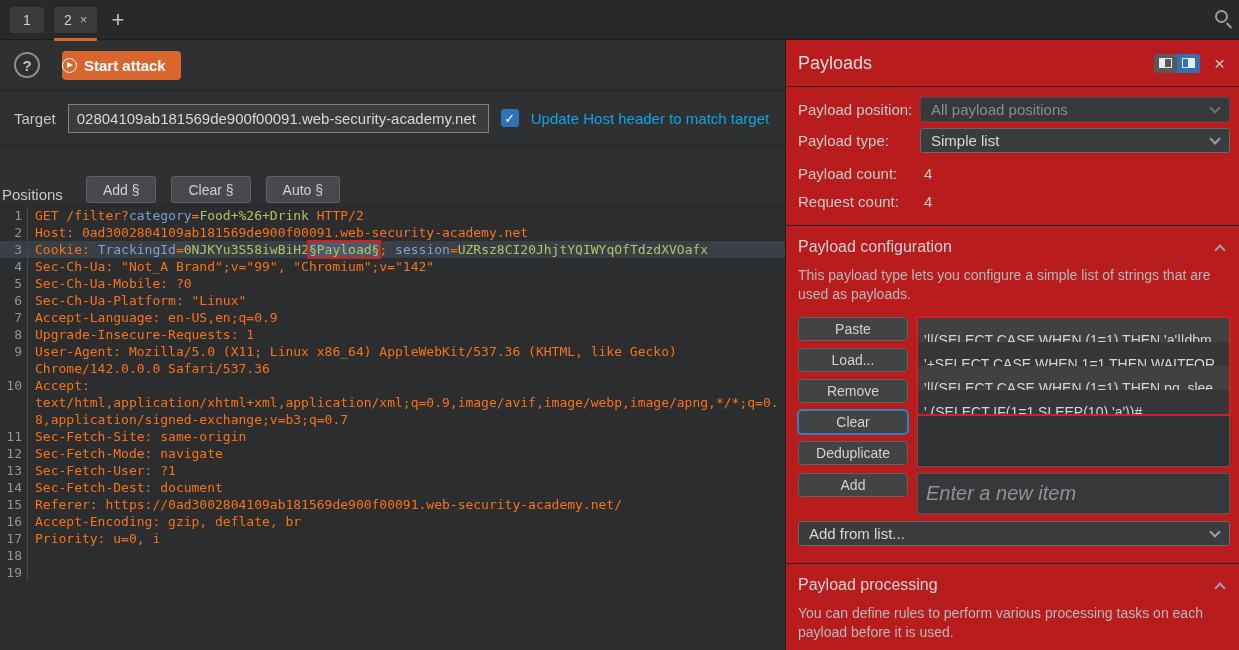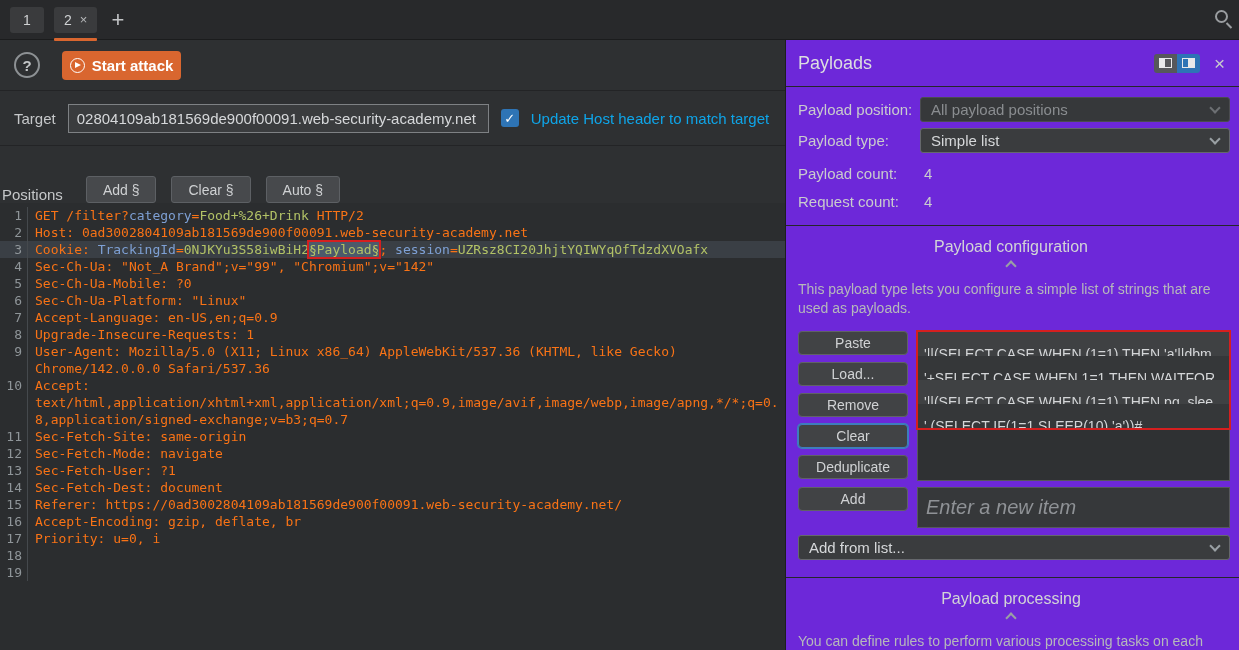--- a/index.html
+++ b/index.html
@@ -37,21 +37,21 @@
               color:#c3c6c8; font-weight:bold; font-size:15px; flex:none; }
   .fakeselect { display:flex; align-items:center; justify-content:space-between;
                 background:#3a3c3e; border:1px solid #65686c; border-radius:3px;
                 height:28px; padding:0 10px; color:#d6d8da; font-size:15px; }
   .attack-type { width:575px; flex:none; }
   .chev { width:8px; height:8px; border-right:2px solid #9aa0a4; border-bottom:2px solid #9aa0a4;
           transform:rotate(45deg); margin-top:-4px; flex:none; }
   .chev.up { transform:rotate(-135deg); margin-top:6px; }
   .btn-start { margin-left:10px; height:29px; width:119px; background:var(--accent-orange);
                border:none; border-radius:4px; color:#fff; font-weight:bold; font-size:15px;
-               display:flex; align-items:center; justify-content:center; gap:7px; cursor:pointer;
+               display:flex; align-items:center; justify-content:flex-start; gap:7px; cursor:pointer;
                font-family:"Liberation Sans", sans-serif; }
   .playicon { width:15px; height:15px; border:1.5px solid #fff; border-radius:50%;
               display:flex; align-items:center; justify-content:center; flex:none; }
   .playicon::after { content:""; border-left:6px solid #fff; border-top:3.5px solid transparent;
                      border-bottom:3.5px solid transparent; margin-left:1px; }
 
   .target-row { height:55px; display:flex; align-items:center; padding:0 14px; gap:12px;
                 border-bottom:1px solid #232426; flex:none; }
   .target-label { color:#c5c7c9; font-size:15px; flex:none; }
   .target-input { width:421px; height:29px; background:#3a3c3e; border:1px solid #7e8184;
@@ -74,21 +74,21 @@
   .line.sel { background:#3a3f45; }
   .ln { width:27px; flex:none; text-align:right; padding-right:5px; color:#8f9599; }
   .lc { flex:1; border-left:1px solid #45494d; padding-left:7px; padding-right:6px;
         white-space:pre-wrap; overflow-wrap:break-word; word-wrap:break-word; min-width:0; }
   .tok-p { color:#f97316; }
   .tok-n { color:var(--syntax-name);margin-top:16px; }
   .tok-v { color:var(--syntax-value); }
   .tok-m { color:var(--syntax-value); background:#4c5a6b; outline:2px solid var(--marker-red); }
 
   
-  .right { flex:1; background:#6d28d9; border-left:1px solid #1d1e1f; display:flex;
+  .right { flex:1; background:#b91c1c; border-left:1px solid #1d1e1f; display:flex;
            flex-direction:column; min-width:0; }
   .panel-header { height:47px; flex:none; display:flex; align-items:center;
                   padding:0 14px 0 12px; border-bottom:1px solid #26272a; }
   .panel-title { font-size:18px; color:#dcdee0; flex:1; }
   .layout-toggle { display:flex; }
   .ltbtn { width:23px; height:19px; display:flex; align-items:center; justify-content:center; cursor:pointer; }
   .ltbtn.left { background:#56585b; border-radius:3px 0 0 3px; }
   .ltbtn.rightb { background:var(--accent-blue); border-radius:0 3px 3px 0; }
   .lticon { width:13px; height:10px; border:1px solid #e8e9ea; display:flex; }
   .lticon span { flex:1; }
@@ -100,21 +100,21 @@
   .field-label { width:122px; flex:none; color:#c9cbcd; font-size:15px; }
   .field-row .fakeselect { flex:1; height:25px; font-size:15px; }
   .fakeselect.disabled { color:#8a8d90; border-color:#4a4c4f; background:#36383a; }
   .fakeselect.disabled .chev { border-color:#6d7073; }
   .count-row { display:flex; align-items:center; height:28px; }
   .count-label { width:122px; flex:none; color:#c9cbcd; font-size:15px; }
   .count-value { color:#c9cbcd; font-size:15px; padding-left:4px; }
 
   .sect-divider { border-top:1px solid #26272a; margin:10px -9px 0 -12px; }
   .sect-header { display:flex; align-items:center; justify-content:space-between;
-                 padding:12px 6px 10px 0;flex-direction:column; }
+                 padding:12px 6px 10px 0; }
   .sect-title { font-size:16px; color:#d2d4d6; }
   .sect-desc { font-size:14px; color:#b6b8bb; line-height:19px; margin-bottom:13px; max-width:445px; }
 
   .config-grid { display:flex; gap:9px; }
   .btncol { width:110px; flex:none; display:flex; flex-direction:column; gap:7px; }
   .rbtn { height:24px; background:#414345; border:1px solid #606266; border-radius:4px;
           color:#d0d2d4; font-size:14px; cursor:pointer; font-family:"Liberation Sans", sans-serif; }
   .rbtn.focused { border-color:#3d7dbd; box-shadow:0 0 0 1px #3d7dbd; }
   .paylist { flex:1; height:150px; border:1px solid #56585c; background:#2f3133; min-width:0; }
   .paylist .items { outline:2px solid var(--marker-red); outline-offset:0; }

